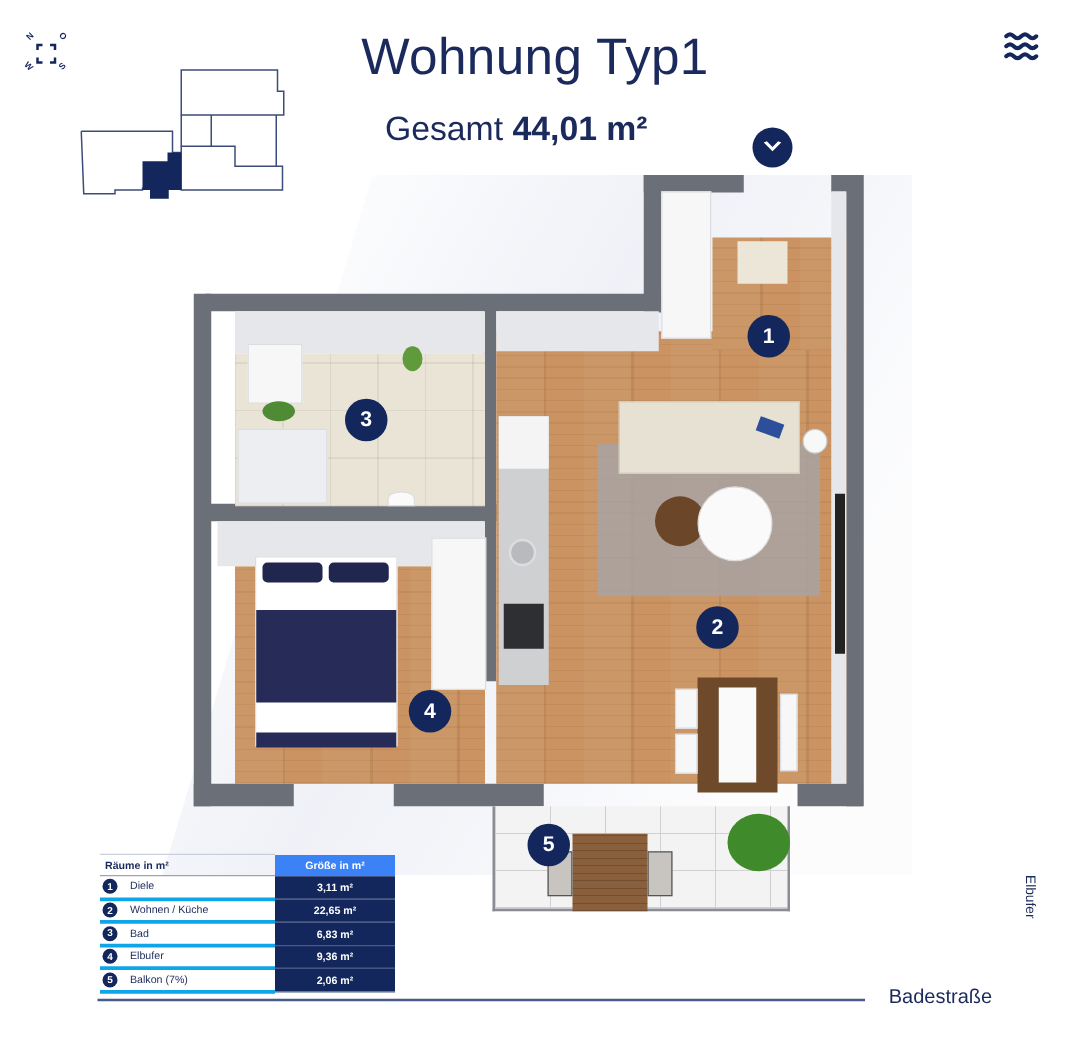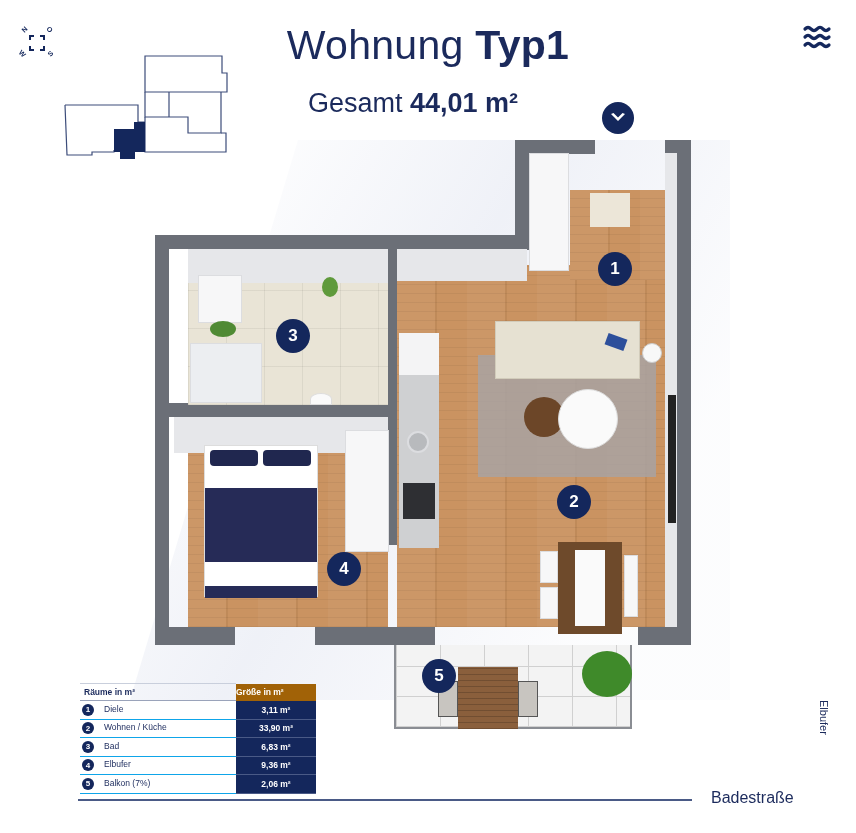--- a/index.html
+++ b/index.html
@@ -7,21 +7,21 @@
   body { position: relative; font-family: "Liberation Sans", "DejaVu Sans", sans-serif; color: #1b2a5c; }
 
   .bg-shade {
     position: absolute; left: 130px; top: 140px; width: 600px; height: 560px;
     background: linear-gradient(120deg, rgba(230,233,242,0) 10%, rgba(232,235,244,0.7) 45%, rgba(240,242,248,0.2) 80%);
     clip-path: polygon(28% 0%, 100% 0%, 100% 100%, 0% 100%);
   }
 
   
   .title { position: absolute; left: 0; width: 856px; top: 22px; text-align: center; font-size: 41px; color: #1b2a5c; letter-spacing: 0.3px; }
-  .title b { font-weight: bold; }
+  .title b { font-weight: normal; }
   .subtitle { position: absolute; left: 0; width: 826px; top: 88px; text-align: center; font-size: 27px; color: #1b2a5c; }
   .subtitle b { font-weight: bold; }
 
   .chevron-btn {
     position: absolute; left: 602px; top: 102px; width: 32px; height: 32px; border-radius: 50%;
     background: #14275c; display: flex; align-items: center; justify-content: center; cursor: pointer;
   }
 
   .menu-icon { position: absolute; left: 802px; top: 23px; width: 30px; height: 30px; cursor: pointer; }
 
@@ -57,22 +57,22 @@
 
   .badge {
     position: absolute; width: 34px; height: 34px; border-radius: 50%; background: #14275c;
     color: #fff; font-weight: bold; font-size: 17px; display: flex; align-items: center; justify-content: center;
     cursor: pointer;
   }
 
   
   .room-table { position: absolute; left: 80px; top: 683px; width: 236px; border-collapse: collapse; font-size: 8.5px; }
   .room-table .hdr-left { color: #1b2a5c; font-weight: bold; padding: 3px 4px; height: 16px; border-bottom: 1px solid #9aa3ba; border-top: 1px solid #c9cfdc; text-align: left; }
-  .room-table .hdr-right { background: #a16207; color: #fff; font-weight: bold; text-align: left; width: 80px; height: 16px; }
-  .room-table td { height: 18.5px; border-bottom: 1px solid #0ea5e9; }
+  .room-table .hdr-right { background: #3b82f6; color: #fff; font-weight: bold; text-align: center; width: 96px; height: 16px; }
+  .room-table td { height: 18.5px; border-bottom: 3px solid #0ea5e9; }
   .room-table .name-cell { color: #1b2a5c; padding-left: 2px; }
   .room-table .val-cell { background: #14275c; color: #fff; font-weight: bold; text-align: center; border-bottom: 1px solid #4a5a86; }
   .mini-badge { display: inline-flex; width: 12px; height: 12px; border-radius: 50%; background: #14275c; color: #fff; font-size: 8px; font-weight: bold; align-items: center; justify-content: center; margin-right: 10px; vertical-align: middle; }
 
   .baseline { position: absolute; left: 78px; top: 799px; width: 614px; height: 1.5px; background: #4a5a86; }
   .street-bottom { position: absolute; left: 711px; top: 789px; font-size: 16px; color: #1b2a5c; }
   .street-right { position: absolute; left: 818px; top: 700px; font-size: 11px; color: #1b2a5c; writing-mode: vertical-rl; }
 </style>
 </head>
 <body>
@@ -206,21 +206,21 @@
       <tr>
     <th class="hdr-left">Räume in m²</th>
     <th class="hdr-right">Größe in m²</th>
   </tr>
   <tr>
     <td class="name-cell"><span class="mini-badge">1</span><span>Diele</span></td>
     <td class="val-cell">3,11 m²</td>
   </tr>
   <tr>
     <td class="name-cell"><span class="mini-badge">2</span><span>Wohnen / Küche</span></td>
-    <td class="val-cell">33,90 m²</td>
+    <td class="val-cell">22,65 m²</td>
   </tr>
   <tr>
     <td class="name-cell"><span class="mini-badge">3</span><span>Bad</span></td>
     <td class="val-cell">6,83 m²</td>
   </tr>
   <tr>
     <td class="name-cell"><span class="mini-badge">4</span><span>Elbufer</span></td>
     <td class="val-cell">9,36 m²</td>
   </tr>
   <tr>

